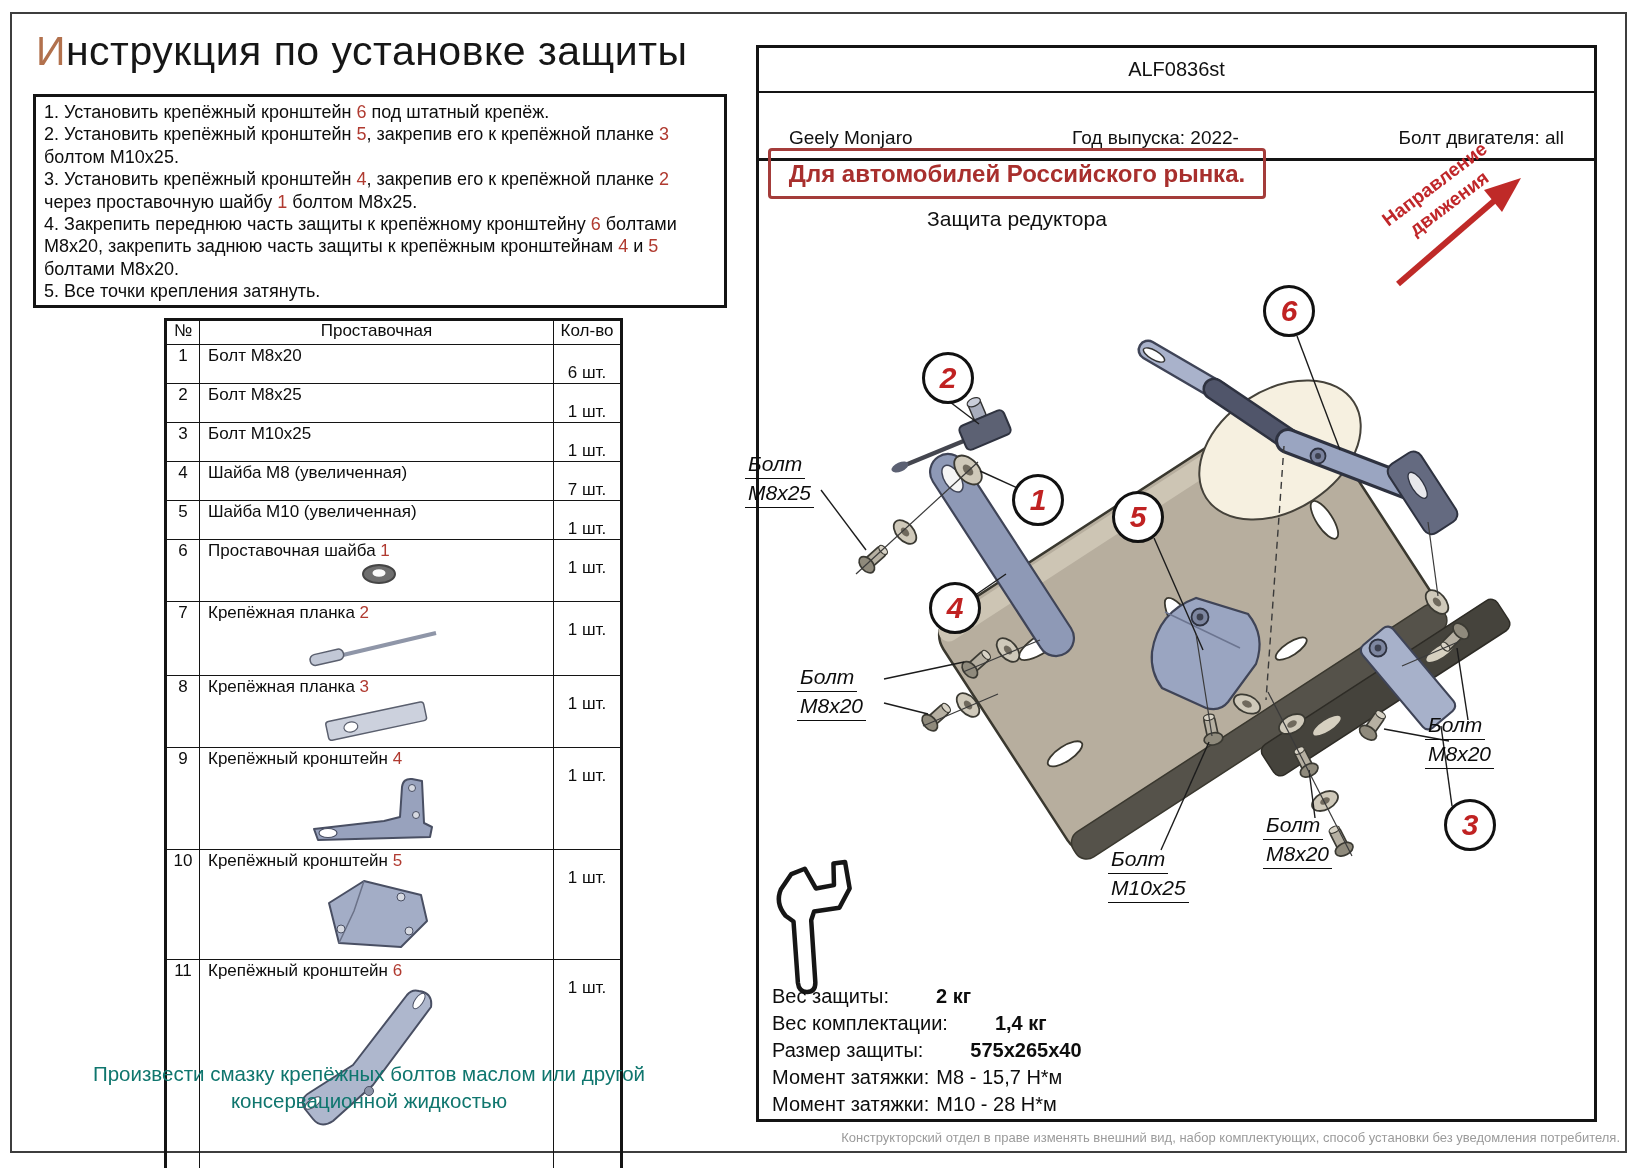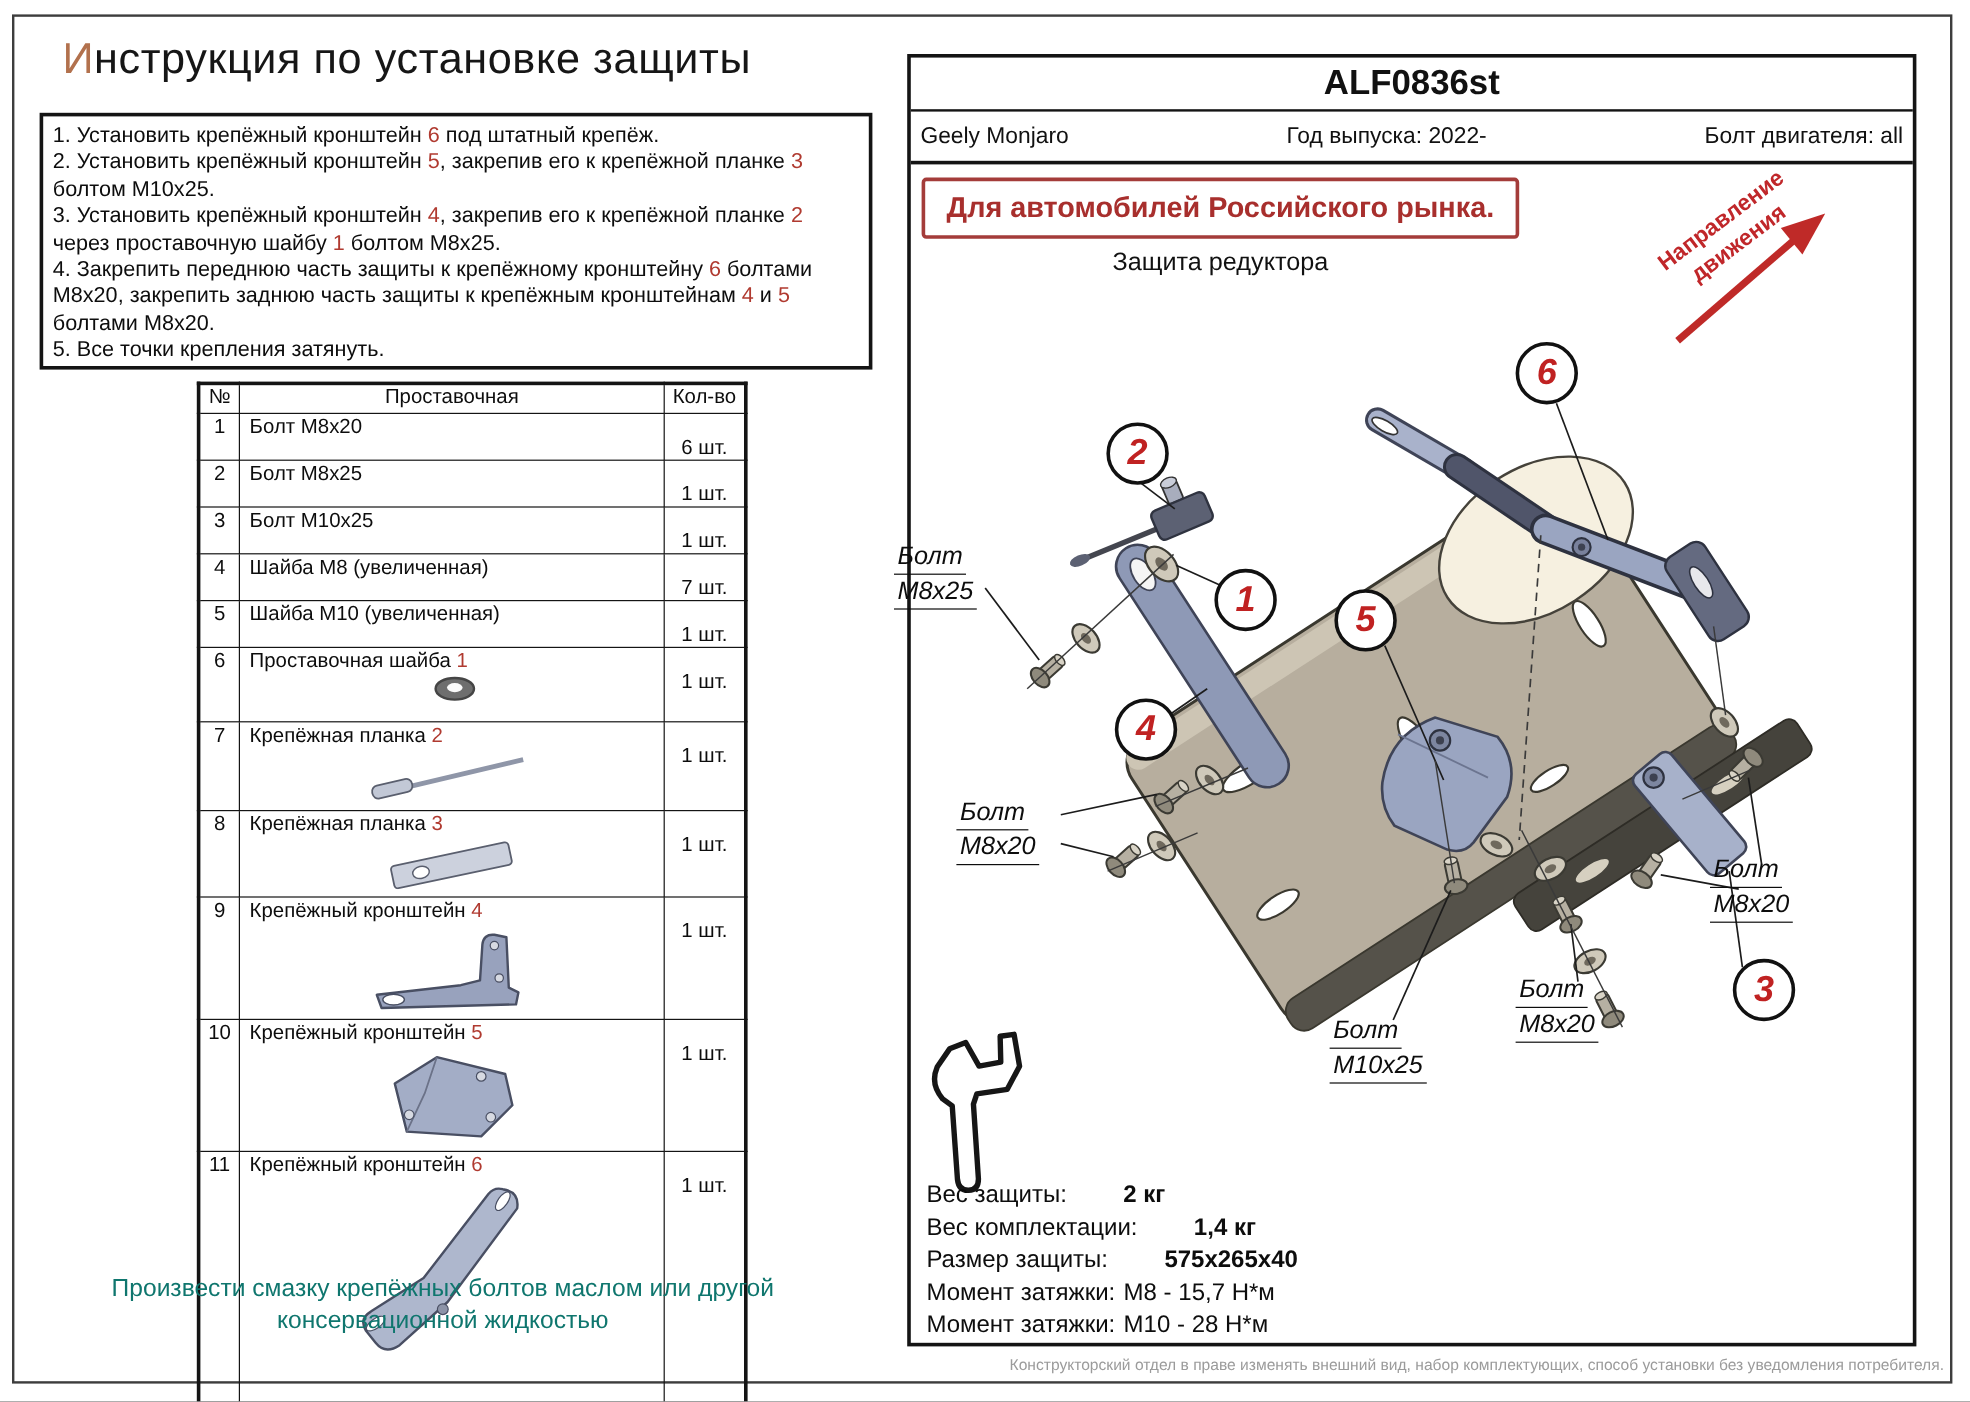--- a/index.html
+++ b/index.html
@@ -2,21 +2,21 @@
 <html><head>
 <meta charset="utf-8">
 <style>
   html,body{margin:0;padding:0;background:#777;}
   .page{position:relative;width:1642px;height:1168px;background:#fff;overflow:hidden;
         font-family:"Liberation Sans","DejaVu Sans",sans-serif;color:#111;}
   .page-border{position:absolute;left:10px;top:12px;width:1617px;height:1141px;
         border:2px solid #3d3d3d;box-sizing:border-box;}
 
   
-  .doc-title{position:absolute;left:52px;top:28px;font-size:36px;letter-spacing:.5px;color:#161616;white-space:nowrap;}
+  .doc-title{position:absolute;left:36px;top:28px;font-size:41px;letter-spacing:.5px;color:#161616;white-space:nowrap;}
   .title-accent{color:#b2714d;}
   .instructions-box{position:absolute;left:33px;top:94px;width:694px;height:214px;box-sizing:border-box;
         border:3px solid #141414;padding:4px 8px;font-size:18px;line-height:22.4px;color:#0d0d0d;}
   .instr-item{white-space:pre-wrap;}
   .red-num{color:#b03a30;}
 
   .parts-table{position:absolute;left:164px;top:318px;width:456px;border-collapse:collapse;
         table-layout:fixed;font-size:17px;color:#0d0d0d;border:3px solid #141414;}
   .parts-table th,.parts-table td{border:1.6px solid #141414;padding:0;vertical-align:top;}
   .parts-table th{font-weight:normal;height:23px;text-align:center;}
@@ -26,23 +26,23 @@
   td.c-qty{text-align:center;padding-top:18px;}
   .part-img{text-align:center;margin-top:2px;}
 
   .grease-note{position:absolute;left:38px;top:1060px;width:662px;text-align:center;
         font-size:20.5px;line-height:27px;color:#0f766e;white-space:pre-wrap;}
 
   
   .right-box{position:absolute;left:756px;top:45px;width:841px;height:1077px;box-sizing:border-box;
         border:3px solid #141414;z-index:1;}
   .rb-code{height:43px;border-bottom:2.5px solid #141414;display:flex;align-items:center;justify-content:center;
-        font-size:29px;font-weight:bold;}
+        font-size:20px;font-weight:normal;}
   .rb-info{height:41px;border-bottom:3px solid #141414;display:flex;align-items:center;
-        justify-content:space-between;padding:0 8px;font-size:19px;}
+        justify-content:space-between;padding:0 30px;font-size:19px;margin-top:24px;}
 
   .diagram{position:absolute;left:756px;top:133px;z-index:2;}
 
   .market-box{position:absolute;left:768px;top:148px;width:498px;height:51px;box-sizing:border-box;z-index:3;
         border:3px solid #a43c3a;border-radius:4px;display:flex;align-items:center;justify-content:center;
         font-size:24px;font-weight:bold;color:#a82f2d;}
   .product-name{position:absolute;left:768px;top:207px;width:498px;text-align:center;font-size:21px;z-index:3;}
 
   .direction-label{position:absolute;left:1352px;top:170px;width:180px;text-align:center;z-index:3;
         font-size:19px;line-height:24px;font-weight:bold;color:#c0272a;transform:rotate(-37deg);}

